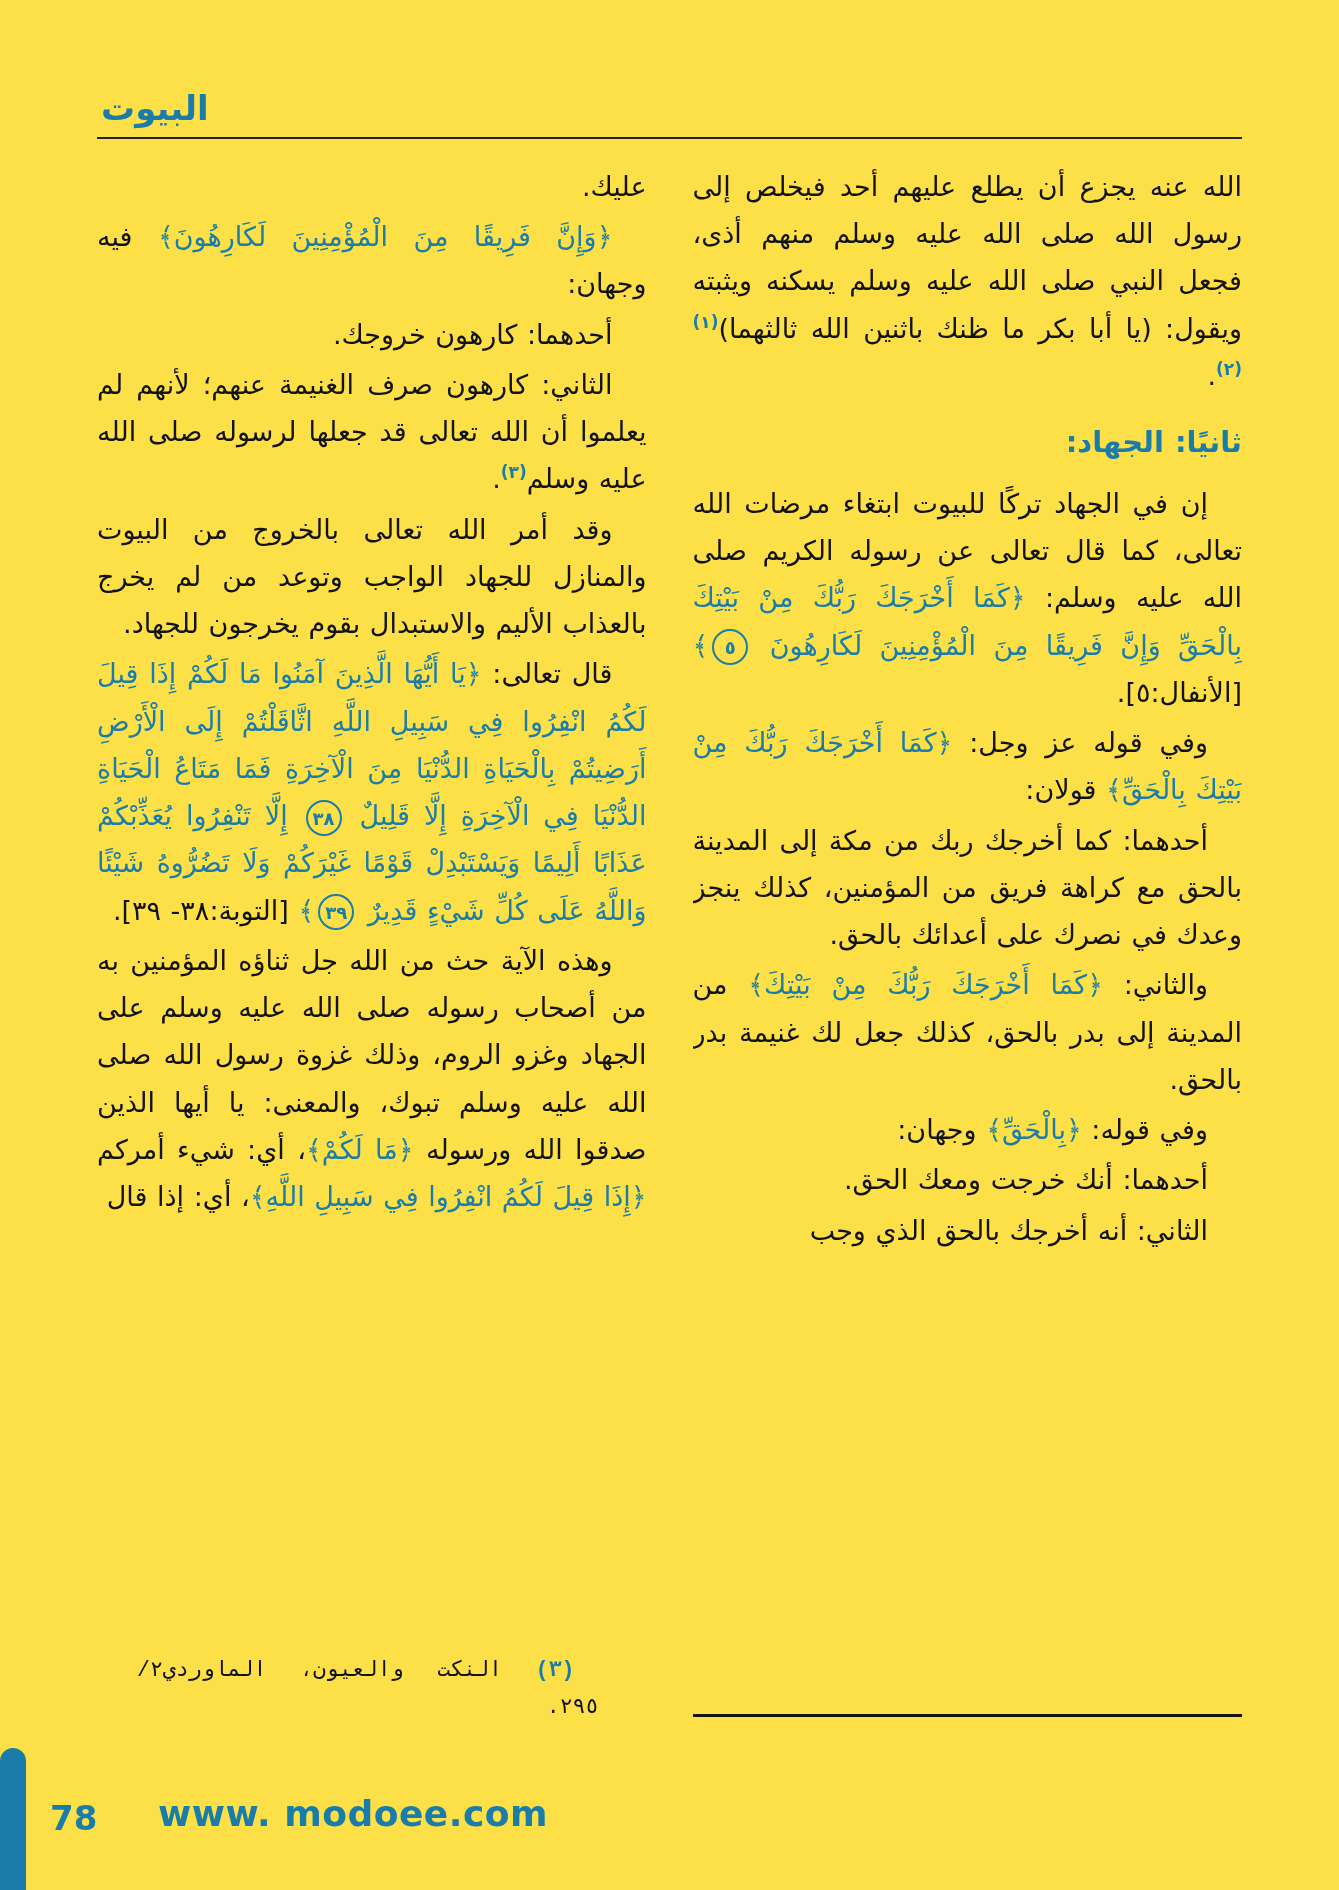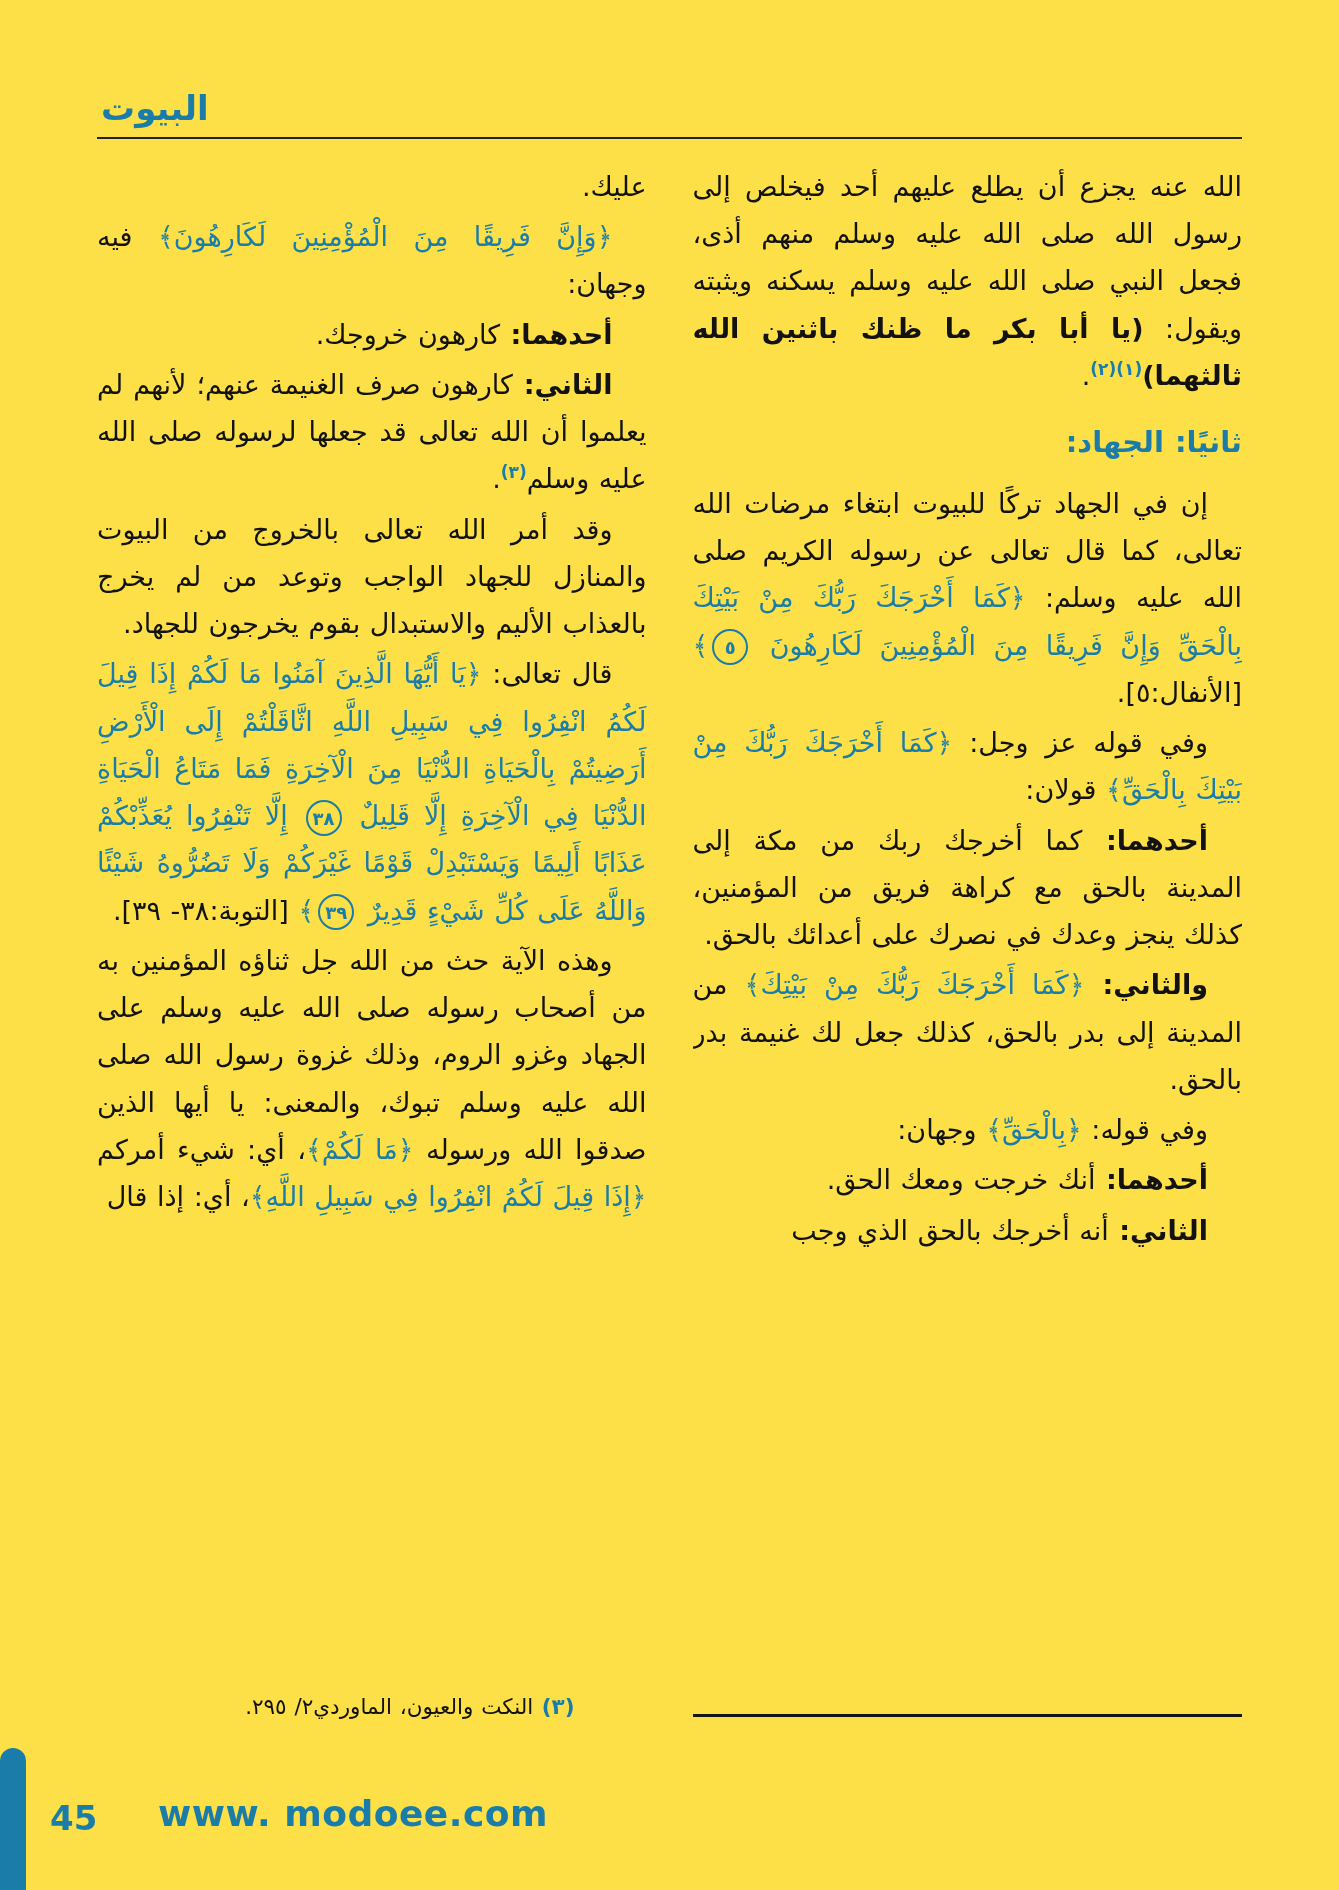--- a/index.html
+++ b/index.html
@@ -23,38 +23,38 @@
 
   .para {
     margin:0 0 3px; font-size:27px; line-height:1.75; text-align:justify;
     color:var(--ink); word-spacing:1px;
   }
   .para.body { text-indent:34px; }
   .para.heading {
     color:var(--accent); font-weight:bold; font-size:29px;
     margin:18px 0 12px; text-indent:0;
   }
-  .seg-bold { font-weight:bold; }
+  .seg-bold { font-weight:normal; }
   .seg-quran { color:var(--accent); font-weight:normal; }
   .seg-sup {
     color:var(--accent); font-size:17px; vertical-align:super;
     line-height:0; font-weight:bold;
   }
   .seg-ayah {
     color:var(--accent); font-weight:bold; border:2px solid var(--accent);
     border-radius:50%; display:inline-block; width:36px; height:36px;
     line-height:33px; text-align:center; font-size:18px; margin:0 4px;
     vertical-align:middle; text-indent:0;
   }
 
   .footnotes { margin-top:auto; }
   .fn-rule { border:none; border-top:3px solid #151515; margin:0 0 12px; }
   .para.footnote { font-size:21.5px; line-height:1.72; text-indent:24px; margin-bottom:3px; }
   .seg-fnnum { color:var(--accent); font-weight:bold; }
-  .left-fn { padding-left:40px; padding-right:48px; }
+  .left-fn { padding-left:40px; padding-right:48px;font-family:Liberation Mono, monospace; }
 
   .edge-bar {
     position:absolute; left:0; bottom:0; width:26px; height:142px;
     background:var(--accent); border-radius:13px 13px 0 0;
   }
   .page-number {
     position:absolute; left:50px; bottom:52px; color:var(--accent);
     font-size:34px; font-weight:bold;
   }
   .website {
@@ -106,15 +106,15 @@
           <div>
               <p class="para footnote"><span class="seg-fnnum">(٣) </span><span class="seg-normal">النكت والعيون، الماوردي٢/ ٢٩٥.</span></p>
             </div>
         </div>
       </div>
 
     </div>
   </div>
 
   <div class="edge-bar"></div>
-  <div class="page-number">45</div>
+  <div class="page-number">78</div>
   <div class="website">www. modoee.com</div>
 </div>
 
 </body></html>

